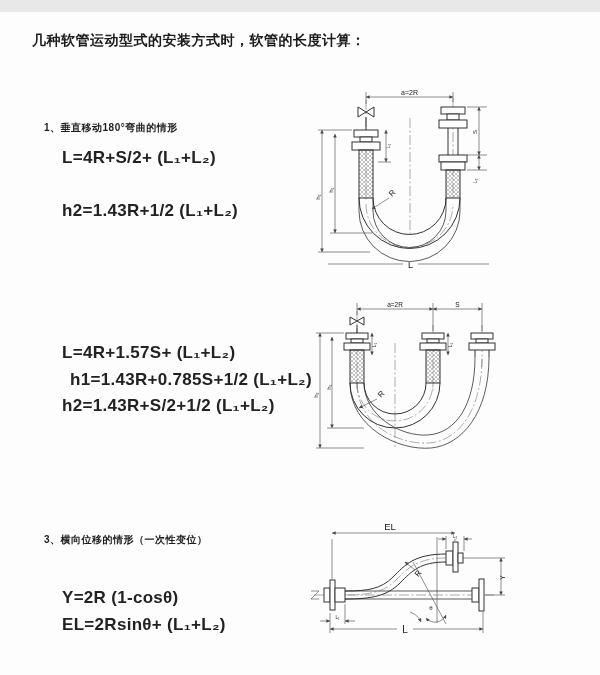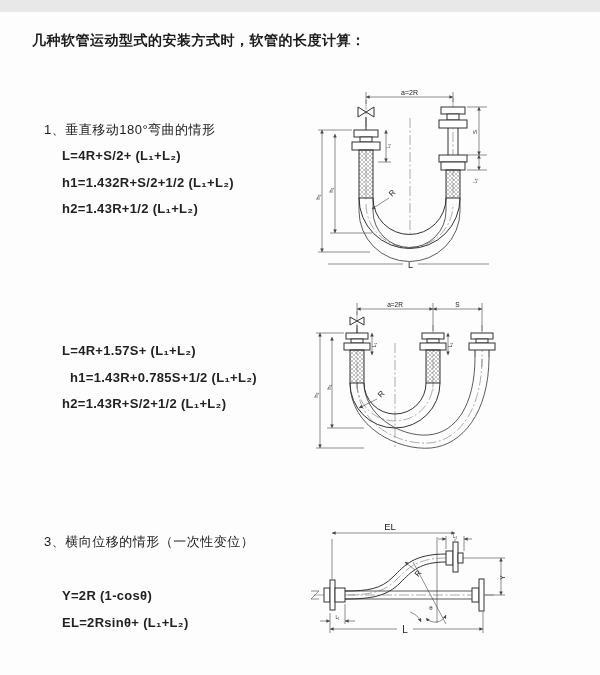--- a/index.html
+++ b/index.html
@@ -2,43 +2,42 @@
 <html><head>
 <meta charset="utf-8">
 <style>
   html,body{margin:0;padding:0;background:#e8e8e8;}
   .page{
     position:relative;width:600px;height:675px;background:#fdfdfd;
     font-family:"Liberation Sans","DejaVu Sans",sans-serif;color:#1c1c1c;
     overflow:hidden;margin:12px auto;
   }
   .title{position:absolute;left:32px;top:20px;font-size:14px;font-weight:bold;letter-spacing:.5px;}
-  .sec-heading{position:absolute;font-size:13px;font-weight:normal;letter-spacing:.5px;text-align:right;}
-  .formula{position:absolute;font-size:13px;font-weight:bold;letter-spacing:.3px;color:#222;}
+  .sec-heading{position:absolute;font-size:10px;font-weight:bold;letter-spacing:.5px;text-align:right;}
+  .formula{position:absolute;font-size:17px;font-weight:bold;letter-spacing:.3px;color:#222;}
   svg{position:absolute;}
   svg text{fill:#222;font-family:"Liberation Sans","DejaVu Sans",sans-serif;}
   .ob{stroke:#333;stroke-width:1;fill:none;}
   .ob2{stroke:#333;stroke-width:.8;fill:none;}
   .fr{fill:#fdfdfd;stroke:#333;stroke-width:1;}
   .hr1{fill:url(#hx1);stroke:#333;stroke-width:1;}
   .hr2{fill:url(#hx2);stroke:#333;stroke-width:1;}
   .cl{stroke:#777;stroke-width:.6;fill:none;stroke-dasharray:10 2.5 2 2.5;}
   .dm{stroke:#444;stroke-width:.6;fill:none;}
   .vv{fill:none;stroke:#333;stroke-width:1;}
 </style>
 </head>
 <body>
 
 <div class="page">
 
   <div class="title">几种软管运动型式的安装方式时，软管的长度计算：</div>
 
   <div class="sec-heading" style="left:44px;top:109px;">1、垂直移动180°弯曲的情形</div>
   <div class="formula" style="left:62px;top:136px;">L=4R+S/2+ (L₁+L₂)</div>
-  <div class="formula" style="left:62px;top:163px;">h1=1.432R+S/2+1/2 (L₁+L₂)</div>
   <div class="formula" style="left:62px;top:189px;">h2=1.43R+1/2 (L₁+L₂)</div>
 
   <div class="formula" style="left:62px;top:331px;">L=4R+1.57S+ (L₁+L₂)</div>
   <div class="formula" style="left:62px;top:358px;padding-left:8px;">h1=1.43R+0.785S+1/2 (L₁+L₂)</div>
   <div class="formula" style="left:62px;top:384px;">h2=1.43R+S/2+1/2 (L₁+L₂)</div>
 
   <div class="sec-heading" style="left:44px;top:521px;">3、横向位移的情形（一次性变位）</div>
   <div class="formula" style="left:62px;top:576px;">Y=2R (1-cosθ)</div>
   <div class="formula" style="left:62px;top:603px;">EL=2Rsinθ+ (L₁+L₂)</div>
 

